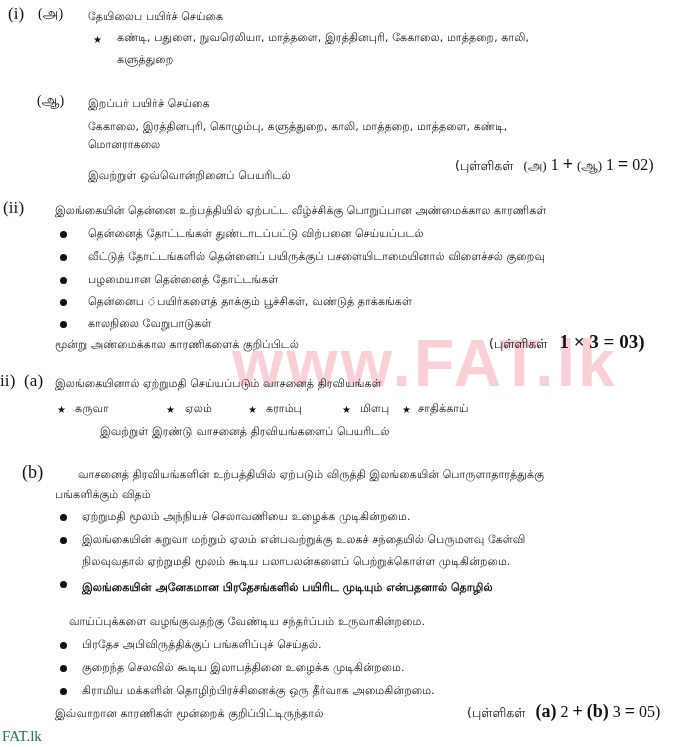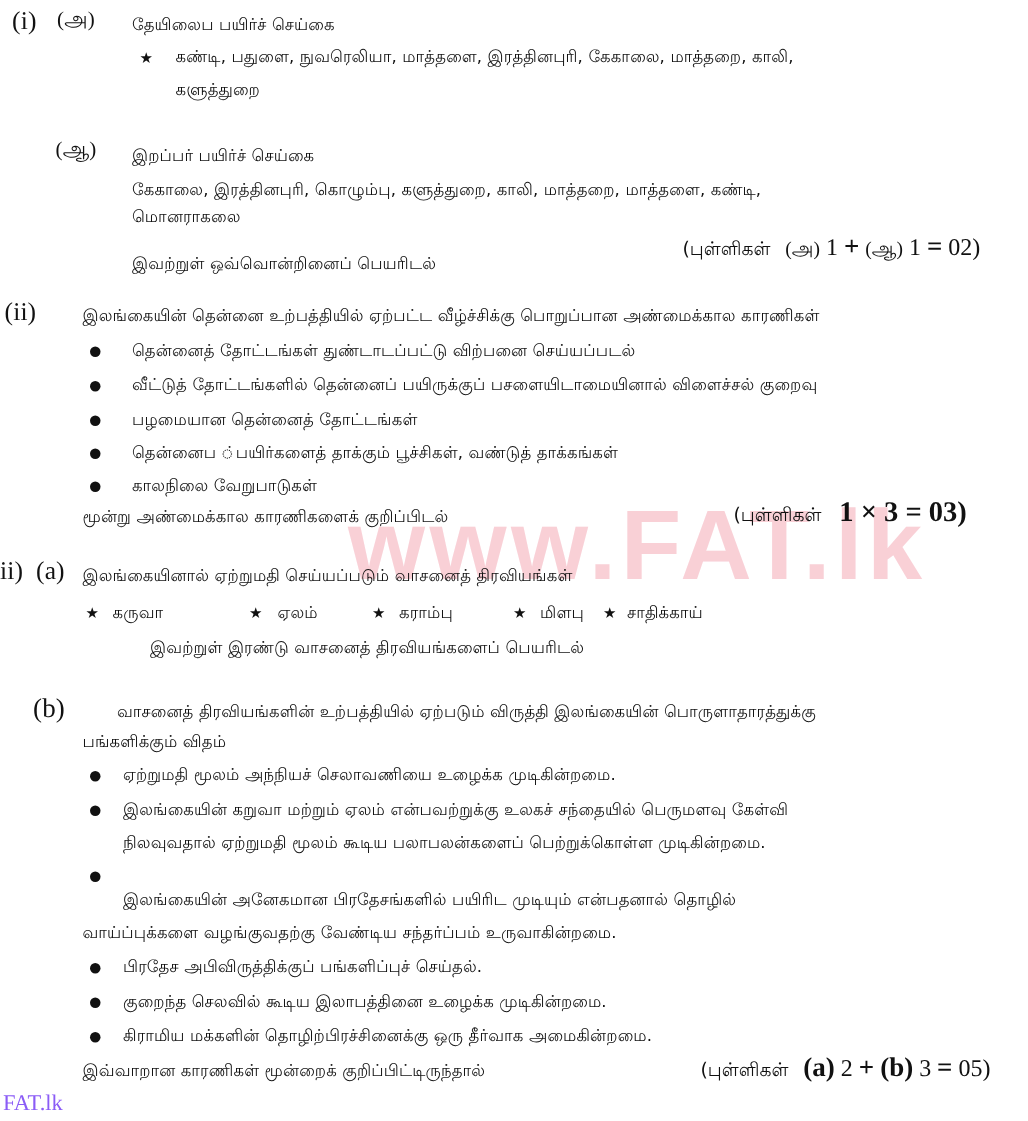--- a/index.html
+++ b/index.html
@@ -70,21 +70,21 @@
       letter-spacing: 3px;
       z-index: 0;
       opacity: 0.85;
     }
     .footer-brand {
       position: absolute;
       left: 2px;
       top: 728px;
       font-family: "Liberation Serif", serif;
       font-size: 15px;
-      color: #8b5cf6;
+      color: #15803d;
     }
     .content { position: relative; z-index: 1; }
   </style>
 </head>
 <body>
 
 <div class="watermark">www.FAT.lk</div>
 
 <div class="content">
 
@@ -160,23 +160,23 @@
     <div class="t" style="left:55px;top:487px;">பங்களிக்கும் விதம்</div>
 
     <div class="bullet" style="left:60px;top:514px;"></div>
     <div class="t" style="left:82px;top:509px;">ஏற்றுமதி மூலம் அந்நியச் செலாவணியை உழைக்க முடிகின்றமை.</div>
 
     <div class="bullet" style="left:60px;top:537px;"></div>
     <div class="t" style="left:82px;top:532px;">இலங்கையின் கறுவா மற்றும் ஏலம் என்பவற்றுக்கு உலகச் சந்தையில் பெருமளவு கேள்வி</div>
     <div class="t" style="left:82px;top:554px;">நிலவுவதால் ஏற்றுமதி மூலம் கூடிய பலாபலன்களைப் பெற்றுக்கொள்ள முடிகின்றமை.</div>
 
     <div class="bullet" style="left:60px;top:581px;"></div>
-    <div class="t" style="left:82px;top:592px;">இலங்கையின் அனேகமான பிரதேசங்களில் பயிரிட முடியும் என்பதனால் தொழில்</div>
+    <div class="t" style="left:82px;top:580px;font-weight:bold;">இலங்கையின் அனேகமான பிரதேசங்களில் பயிரிட முடியும் என்பதனால் தொழில்</div>
 
-    <div class="t" style="left:55px;top:614px;">வாய்ப்புக்களை வழங்குவதற்கு வேண்டிய சந்தர்ப்பம் உருவாகின்றமை.</div>
+    <div class="t" style="left:69px;top:614px;">வாய்ப்புக்களை வழங்குவதற்கு வேண்டிய சந்தர்ப்பம் உருவாகின்றமை.</div>
 
     <div class="bullet" style="left:60px;top:642px;"></div>
     <div class="t" style="left:82px;top:637px;">பிரதேச அபிவிருத்திக்குப் பங்களிப்புச் செய்தல்.</div>
     <div class="bullet" style="left:60px;top:665px;"></div>
     <div class="t" style="left:82px;top:660px;">குறைந்த செலவில் கூடிய இலாபத்தினை உழைக்க முடிகின்றமை.</div>
     <div class="bullet" style="left:60px;top:688px;"></div>
     <div class="t" style="left:82px;top:683px;">கிராமிய மக்களின் தொழிற்பிரச்சினைக்கு ஒரு தீர்வாக அமைகின்றமை.</div>
 
     <div class="t" style="left:55px;top:706px;">இவ்வாறான காரணிகள் மூன்றைக் குறிப்பிட்டிருந்தால்</div>
 

